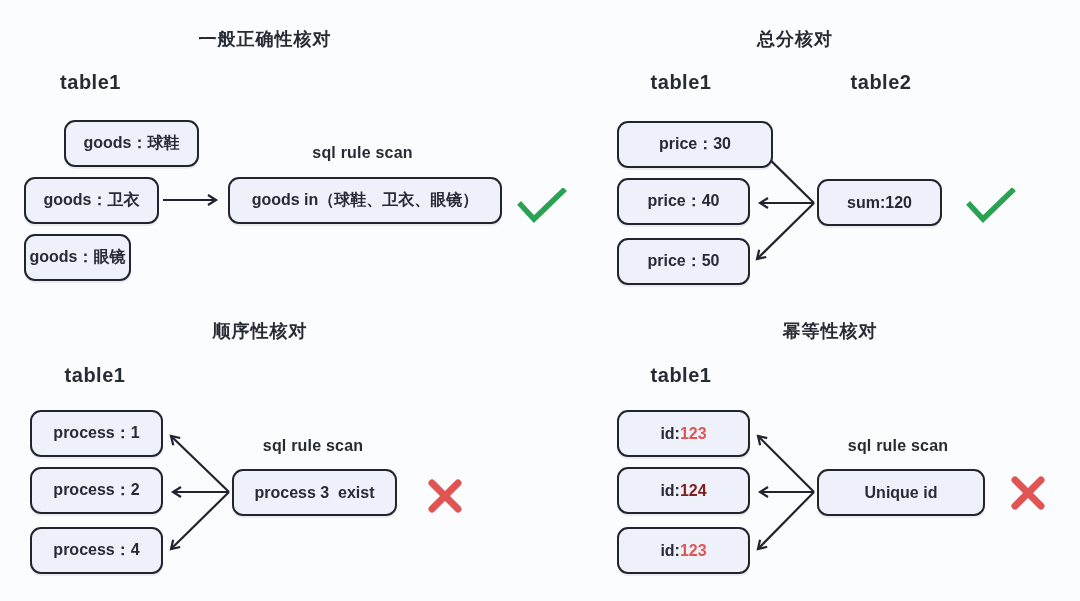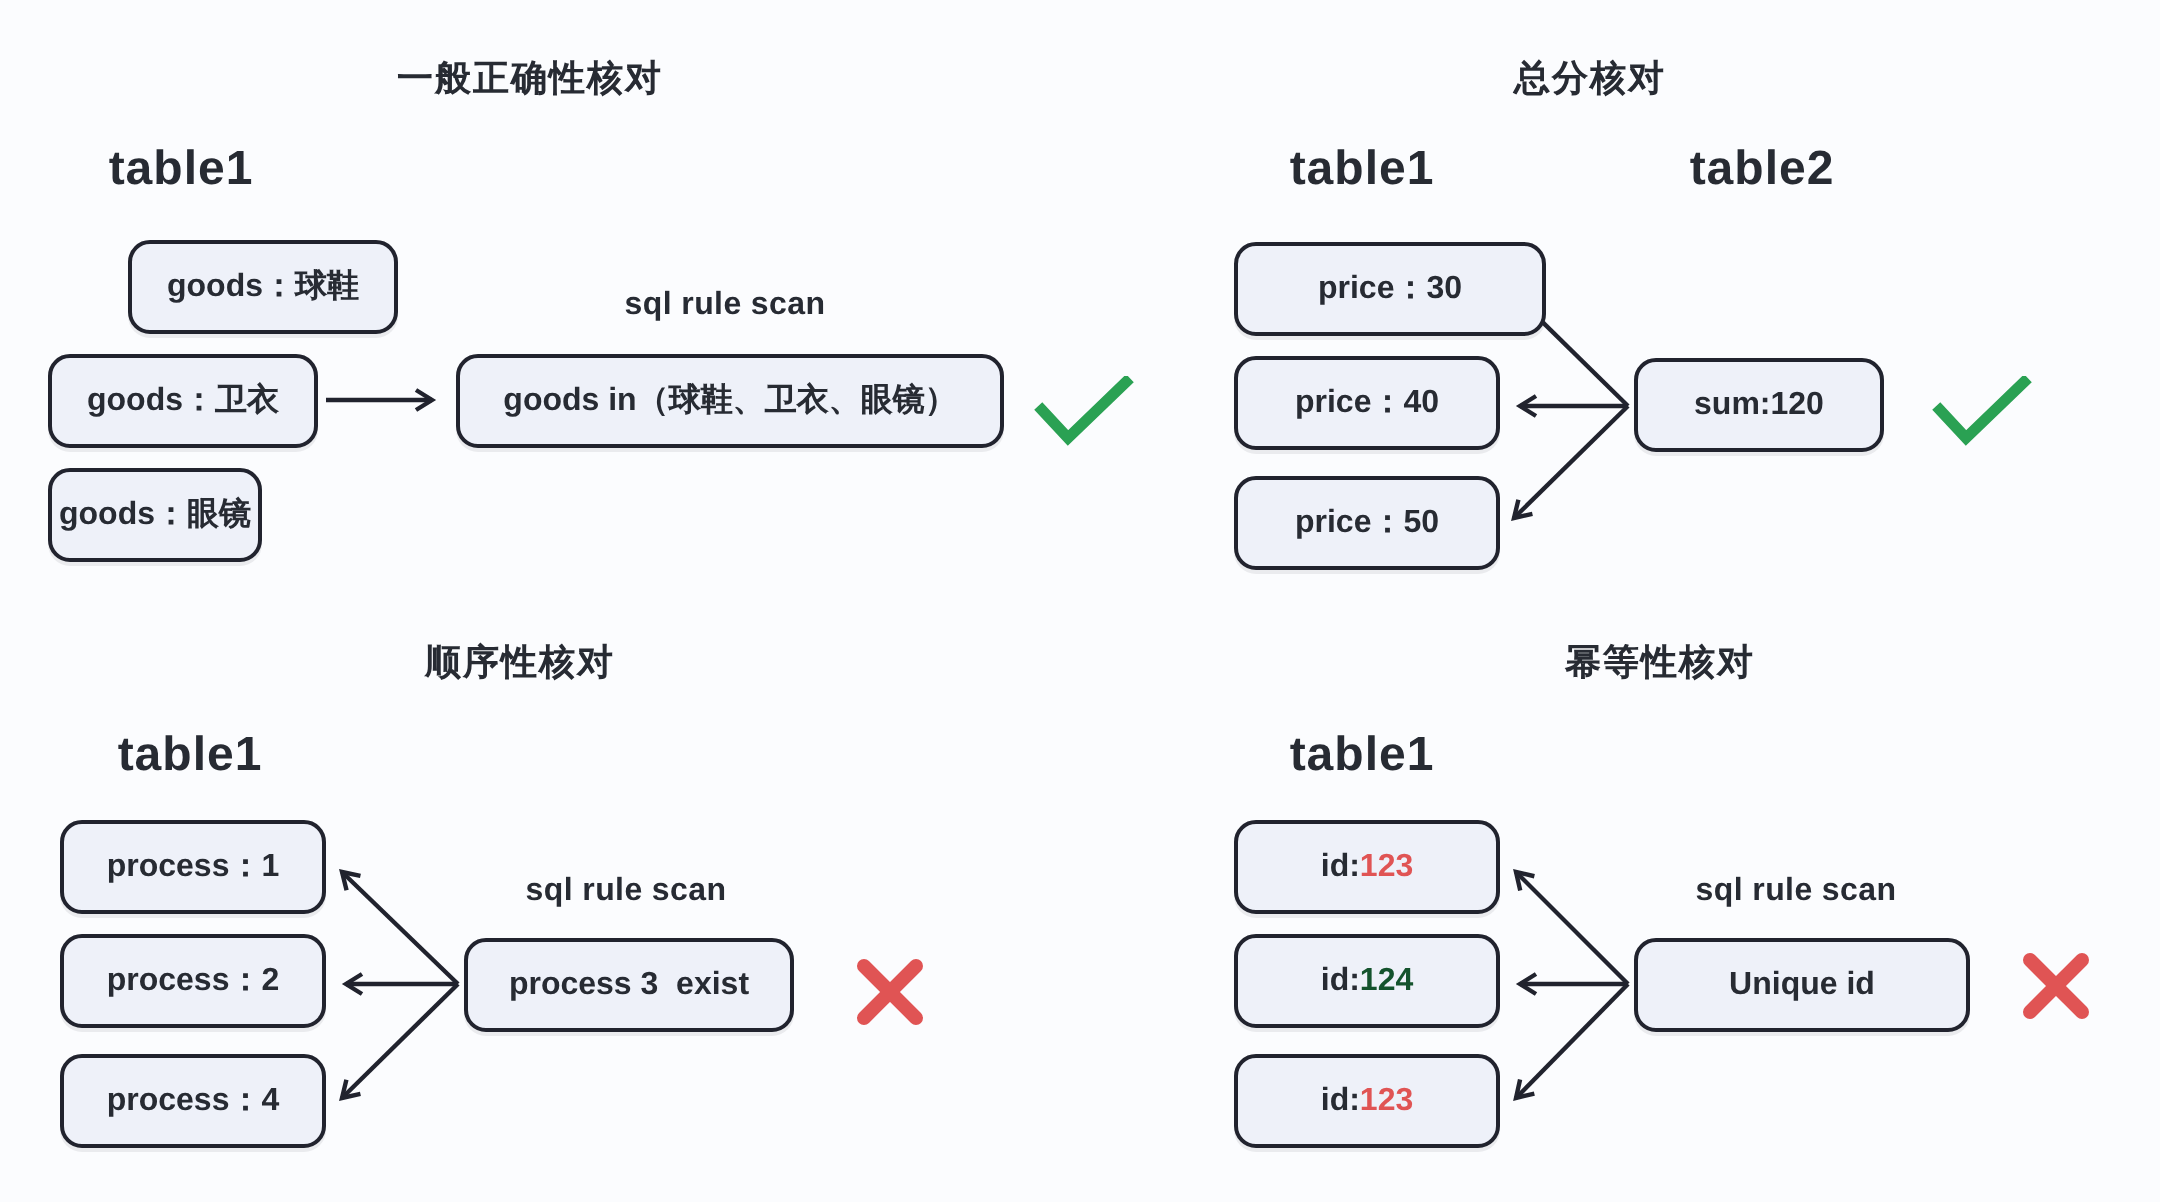--- a/index.html
+++ b/index.html
@@ -7,21 +7,21 @@
     position: relative;
     width: 1080px;
     height: 601px;
     background: var(--background, #fbfcfe);
     font-family: "Liberation Sans", "DejaVu Sans", sans-serif;
     font-weight: 700;
     color: var(--text, #272b33);
     overflow: hidden;
   }
   .qtitle { position: absolute; font-size: 18px; text-align: center; letter-spacing: 1px; }
-  .tlabel { position: absolute; font-size: 24px; text-align: center; letter-spacing: .5px; }
+  .tlabel { position: absolute; font-size: 20px; text-align: center; letter-spacing: .5px; }
   .node {
     position: absolute;
     box-sizing: border-box;
     height: 47px;
     background: var(--box-fill, #eef1f9);
     border: 2.5px solid var(--box-border, #21232e);
     border-radius: 11px;
     display: flex;
     align-items: center;
     justify-content: center;
@@ -106,21 +106,21 @@
     <line class="x-stroke" x1="32" y1="6" x2="6" y2="32"></line>
   </svg>
 
   <div class="qtitle" style="left:745px; top:319px; width:170px;">幂等性核对</div>
   <div class="tlabel" style="left:636px; top:364px; width:90px;">table1</div>
 
   <div class="node" style="left:617px; top:410px; width:133px;">
     <span>id:</span><span style="color: rgb(224, 84, 84);">123</span>
   </div>
   <div class="node" style="left:617px; top:467px; width:133px;">
-    <span>id:</span><span style="color: #14532d;">124</span>
+    <span>id:</span><span style="color: #7f1d1d;">124</span>
   </div>
   <div class="node" style="left:617px; top:527px; width:133px;">
     <span>id:</span><span style="color: rgb(224, 84, 84);">123</span>
   </div>
 
   <div class="scan" style="left:828px; top:437px; width:140px;">sql rule scan</div>
   <div class="node" style="left:817px; top:469px; width:168px;">Unique id</div>
 
   <svg class="icon" style="left:1009px; top:474px;" width="38" height="38" viewBox="0 0 38 38">
     <line class="x-stroke" x1="6" y1="6" x2="32" y2="32"></line>

